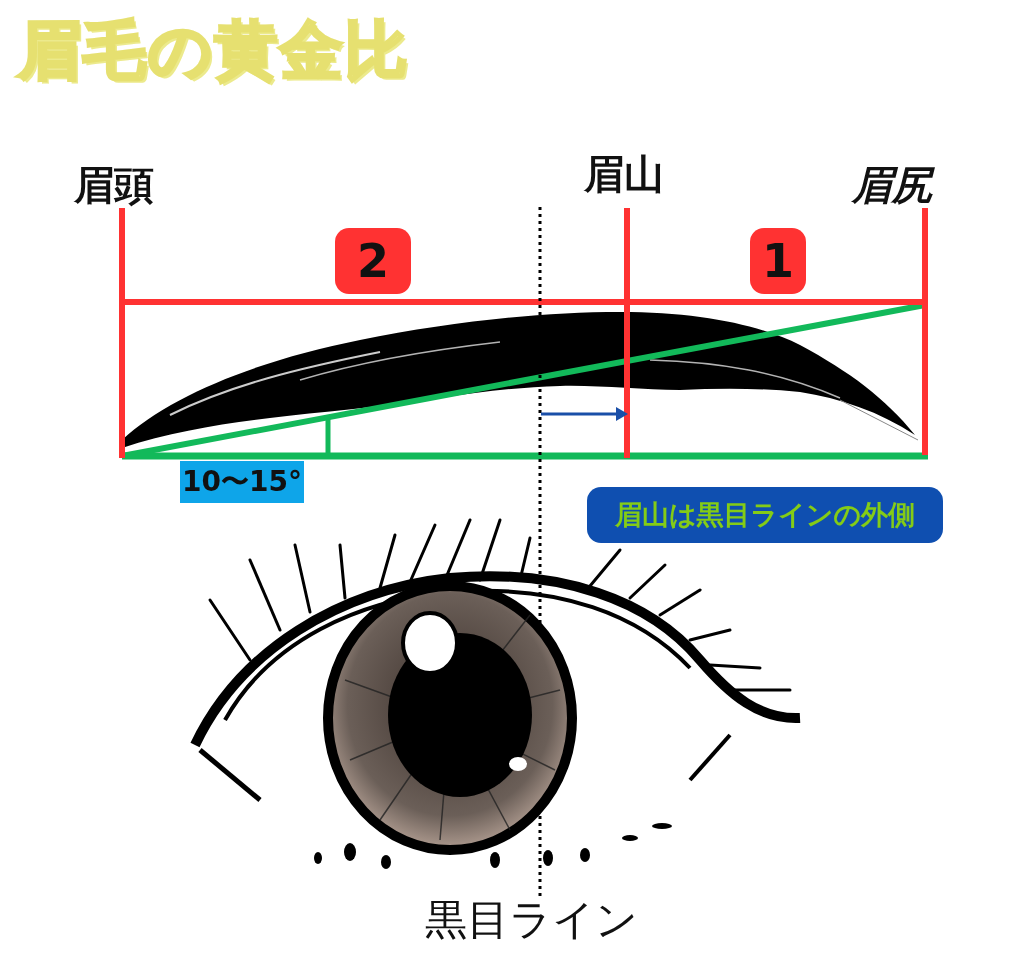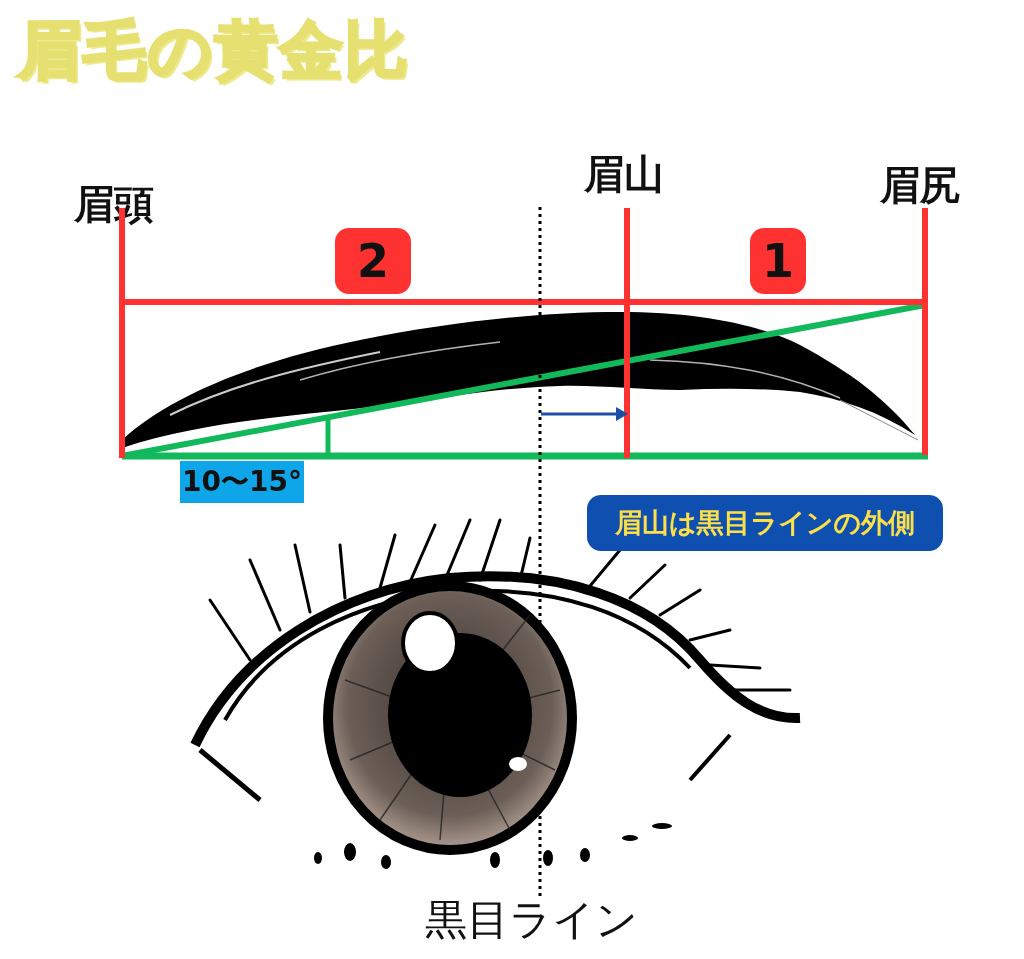--- a/index.html
+++ b/index.html
@@ -17,34 +17,34 @@
   .badge-red {
     background:#ff3232; border-radius:14px; color:#111;
     font-weight:900; font-size:46px; display:flex; align-items:center; justify-content:center;
     font-family:"DejaVu Sans", sans-serif; line-height:1;
   }
   .angle-label {
     background:#0ea5e9; color:#111; font-weight:bold; font-size:28px;
     display:flex; align-items:center; justify-content:center; white-space:nowrap;
   }
   .note {
-    background:#0f4fb0; color:#fde047; border-radius:14px; font-weight:bold; font-size:27px;
-    display:flex; align-items:center; justify-content:center; white-space:nowrap;margin-top:8px;
+    background:#0f4fb0; color:#84cc16; border-radius:14px; font-weight:bold; font-size:27px;
+    display:flex; align-items:center; justify-content:center; white-space:nowrap;
   }
   .bottom-label { font-size:42px; font-weight:normal; color:#111; white-space:nowrap; line-height:1; }
   svg { position:absolute; left:0; top:0; }
 </style>
 </head>
 <body>
 
 <div class="abs title">眉毛の黄金比</div>
 
-<div class="abs point-label" style="left:74px; top:165px;margin-top:19px;">眉頭</div>
+<div class="abs point-label" style="left:74px; top:165px;">眉頭</div>
 <div class="abs point-label" style="left:584px; top:154px;">眉山</div>
-<div class="abs point-label" style="left:880px; top:165px;">眉尻</div>
+<div class="abs point-label" style="left:852px; top:165px;font-style:italic;">眉尻</div>
 
 <svg width="1024" height="959" viewBox="0 0 1024 959">
 
   <g>
     <path d="M122,440 C170,395 260,360 360,340 C450,322 540,312 620,312 C700,312 760,325 800,345 C850,372 885,398 915,435
              C880,412 840,398 800,392 C760,388 720,388 680,390 C640,390 600,385 560,386 C520,387 480,392 440,398
              C380,407 320,412 270,418 C220,424 170,432 122,448 Z" fill="#000"></path>
     <path d="M170,415 C230,385 300,368 380,352" stroke="#fff" stroke-width="2" fill="none" opacity="0.8"></path>
     <path d="M300,380 C360,362 430,350 500,342" stroke="#fff" stroke-width="1.5" fill="none" opacity="0.7"></path>
     <path d="M650,360 C720,362 780,372 840,398" stroke="#fff" stroke-width="1.5" fill="none" opacity="0.7"></path>

